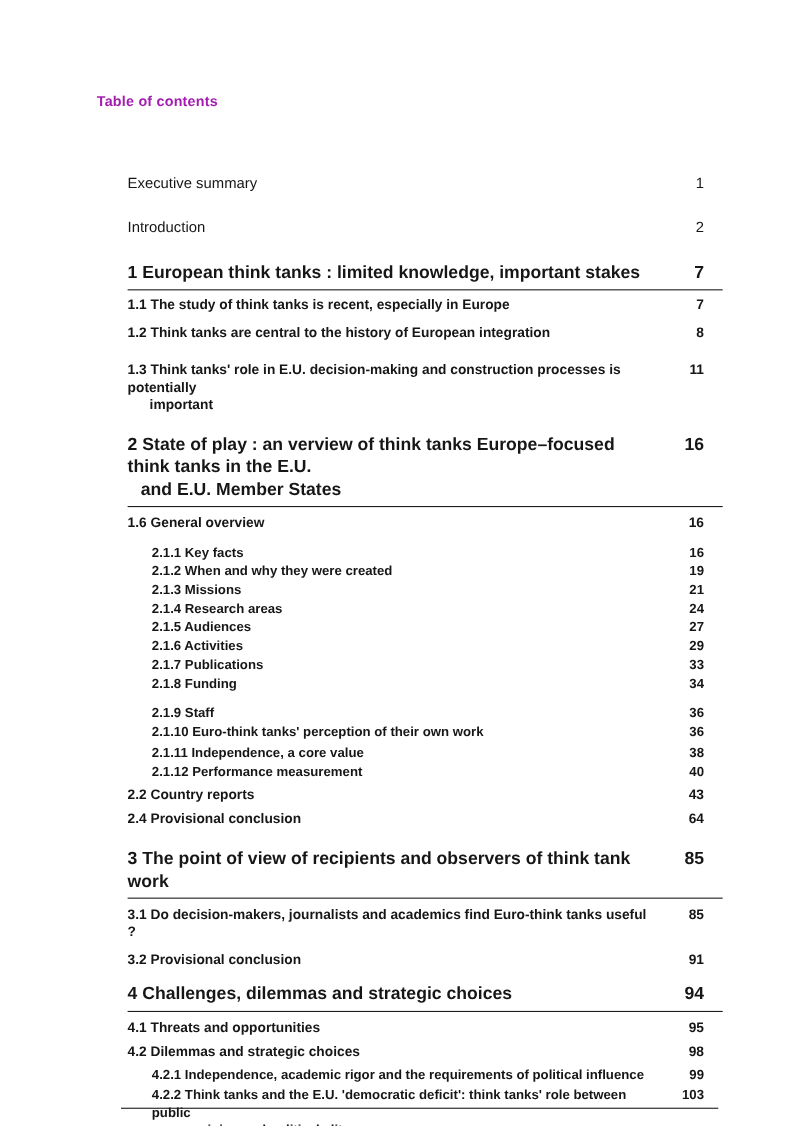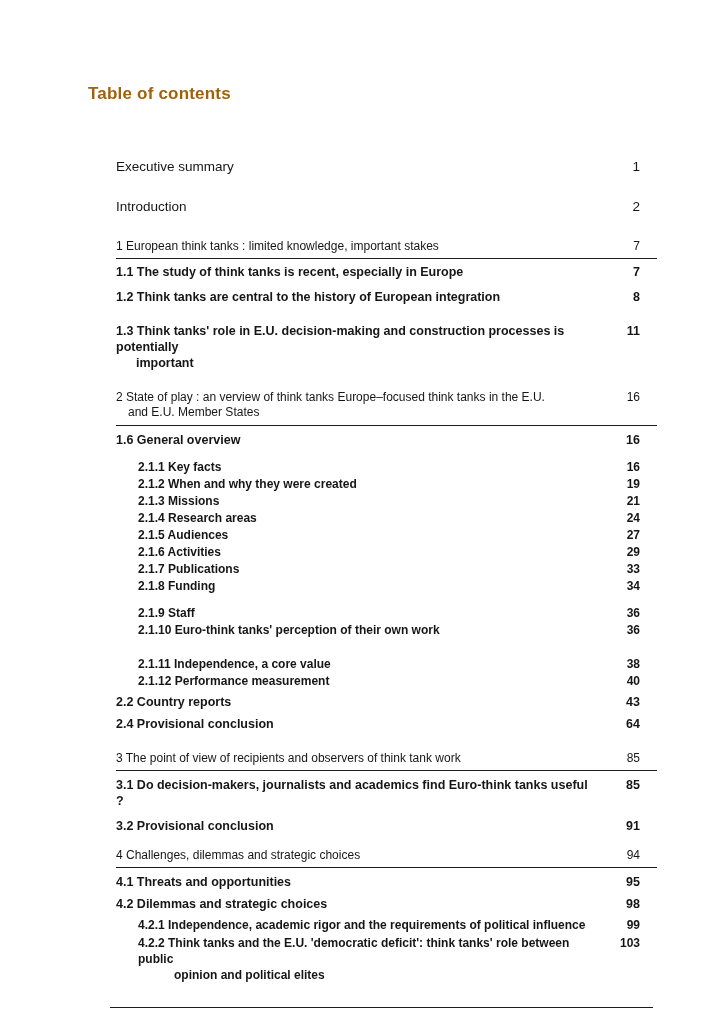--- a/index.html
+++ b/index.html
@@ -10,40 +10,40 @@
     height: 1024px;
     background: #ffffff;
     font-family: "Liberation Sans", sans-serif;
     color: #161616;
     overflow: hidden;
   }
   .title {
     position: absolute;
     left: 88px;
     top: 84px;
-    font-size: 17px;
+    font-size: 13px;
     font-weight: 700;
-    color: #a16207;
+    color: #a21caf;
     letter-spacing: 0.2px;
   }
   .toc {
     position: absolute;
     left: 116px;
     top: 158px;
     width: 541px;
   }
   .row {
     display: flex;
     align-items: flex-start;
     line-height: 1.28;
   }
   .row .lbl { flex: 1; padding-right: 14px; }
   .row .pg  { flex: none; width: 34px; text-align: right; margin-right: 17px; }
   .top      { font-size: 13.5px; font-weight: 400; }
-  .chapter  { font-size: 12px; font-weight: 400; justify-content: flex-end; }
+  .chapter  { font-size: 16px; font-weight: 700; justify-content: flex-end; }
   .section  { font-size: 12.5px; font-weight: 700; }
   .sub      { font-size: 12px;  font-weight: 700; padding-left: 22px; line-height: 16px; justify-content: flex-end; }
   .cont { display: block; }
   .ci-12 .cont { padding-left: 12px; }
   .ci-20 .cont { padding-left: 20px; }
   .ci-36 .cont { padding-left: 36px; }
   .rule {
     border-top: 1.5px solid #1c1c1c;
     height: 0;
     margin-top: 4px;
@@ -156,21 +156,21 @@
     <div class="row sub" style="margin-top:11px">
       <span class="lbl">2.1.9  Staff</span>
       <span class="pg">36</span>
     </div>
 
     <div class="row sub" style="margin-top:1px">
       <span class="lbl">2.1.10 Euro-think tanks' perception of their own work</span>
       <span class="pg">36</span>
     </div>
 
-    <div class="row sub" style="margin-top:18px">
+    <div class="row sub" style="margin-top:3px">
       <span class="lbl">2.1.11 Independence, a core value</span>
       <span class="pg">38</span>
     </div>
 
     <div class="row sub" style="margin-top:1px">
       <span class="lbl">2.1.12 Performance measurement</span>
       <span class="pg">40</span>
     </div>
 
     <div class="row section" style="margin-top:5px">

